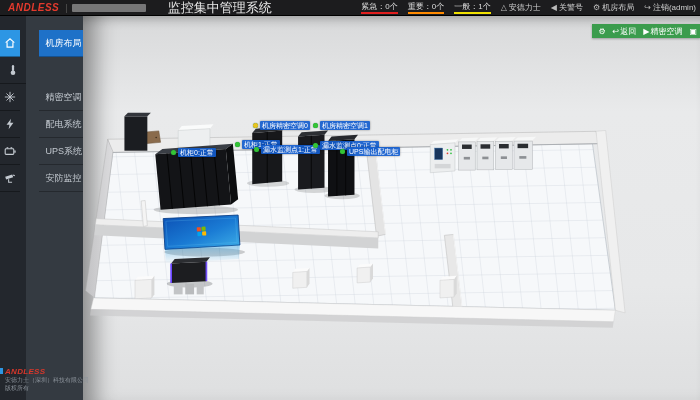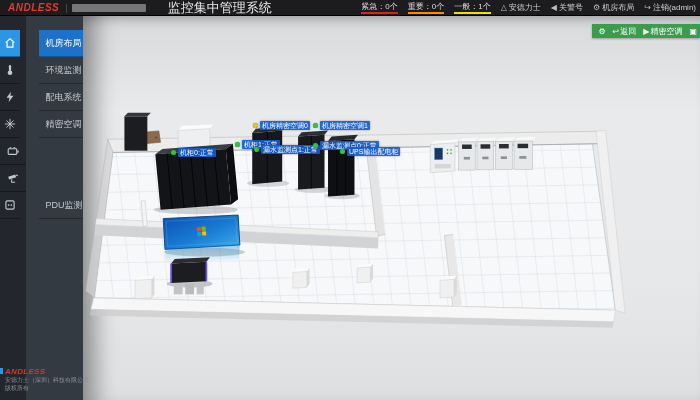--- a/index.html
+++ b/index.html
@@ -112,82 +112,71 @@
 
       <div class="item">
         <span class="icell">
             <span>
           <svg viewBox="0 0 14 14">
                 <rect x="5.7" y="1.2" width="2.6" height="7.2" rx="1.3" fill="currentColor"></rect>
                 <circle cx="7" cy="10.2" r="2.7" fill="currentColor"></circle>
               </svg>
         </span>
           </span>
-        <span class="lcell">环境监测</span>
       </div>
 
       <div class="item">
         <span class="icell">
             <span>
           <svg viewBox="0 0 14 14">
+                <path d="M7 1 V13 M1 7 H13 M2.9 2.9 L11.1 11.1 M11.1 2.9 L2.9 11.1" fill="none" stroke="currentColor" stroke-width="1.1"></path>
+              </svg>
+        </span>
+          </span>
+        <span class="lcell">精密空调</span>
+      </div>
+
+      <div class="item">
+        <span class="icell">
+            <span>
+          <svg viewBox="0 0 14 14">
                 <path d="M8.2 1 L3 8 H6.4 L5.4 13 L11 5.4 H7.4 Z" fill="currentColor"></path>
               </svg>
         </span>
           </span>
         <span class="lcell">配电系统</span>
-      </div>
-
-      <div class="item">
-        <span class="icell">
-            <span>
-          <svg viewBox="0 0 14 14">
-                <path d="M7 1 V13 M1 7 H13 M2.9 2.9 L11.1 11.1 M11.1 2.9 L2.9 11.1" fill="none" stroke="currentColor" stroke-width="1.1"></path>
-              </svg>
-        </span>
-          </span>
-        <span class="lcell">精密空调</span>
       </div>
 
       <div class="item">
         <span class="icell">
             <span>
           <svg viewBox="0 0 14 14">
                 <rect x="1.4" y="4.4" width="10" height="6.6" rx="1" fill="none" stroke="currentColor" stroke-width="1.3"></rect>
                 <rect x="12" y="6.4" width="1.6" height="2.6" fill="currentColor"></rect>
                 <rect x="3" y="2.6" width="2" height="1.4" fill="currentColor"></rect>
                 <rect x="7.6" y="2.6" width="2" height="1.4" fill="currentColor"></rect>
               </svg>
         </span>
           </span>
+        <span class="lcell">UPS系统</span>
       </div>
 
       <div class="item">
         <span class="icell">
             <span>
           <svg viewBox="0 0 14 14">
                 <path d="M1.4 5.6 L9.6 2.8 L10.7 6 L2.5 8.8 Z" fill="currentColor"></path>
                 <path d="M10.6 3.4 L12.6 4.4" stroke="currentColor" stroke-width="1.4"></path>
                 <path d="M5.4 8.6 V12 H9.4" fill="none" stroke="currentColor" stroke-width="1.2"></path>
               </svg>
         </span>
           </span>
-      </div>
-
-      <div class="item">
-        <span class="icell">
-            <span>
-          <svg viewBox="0 0 14 14">
-                <rect x="2.2" y="2.2" width="9.6" height="9.6" rx="1.6" fill="none" stroke="currentColor" stroke-width="1.3"></rect>
-                <circle cx="5.4" cy="7" r="1" fill="currentColor"></circle>
-                <circle cx="8.6" cy="7" r="1" fill="currentColor"></circle>
-              </svg>
-        </span>
-          </span>
-        <span class="lcell">PDU监测</span>
-      </div>
+        <span class="lcell">安防监控</span>
+      </div>
+
     </nav>
 
     <div class="side-footer">
       <span class="sf-dot"></span>
       <div class="sf-logo">ANDLESS</div>
       <div class="sf-line">安德力士（深圳）科技有限公司</div>
       <div class="sf-line">版权所有</div>
     </div>
   </aside>
 

